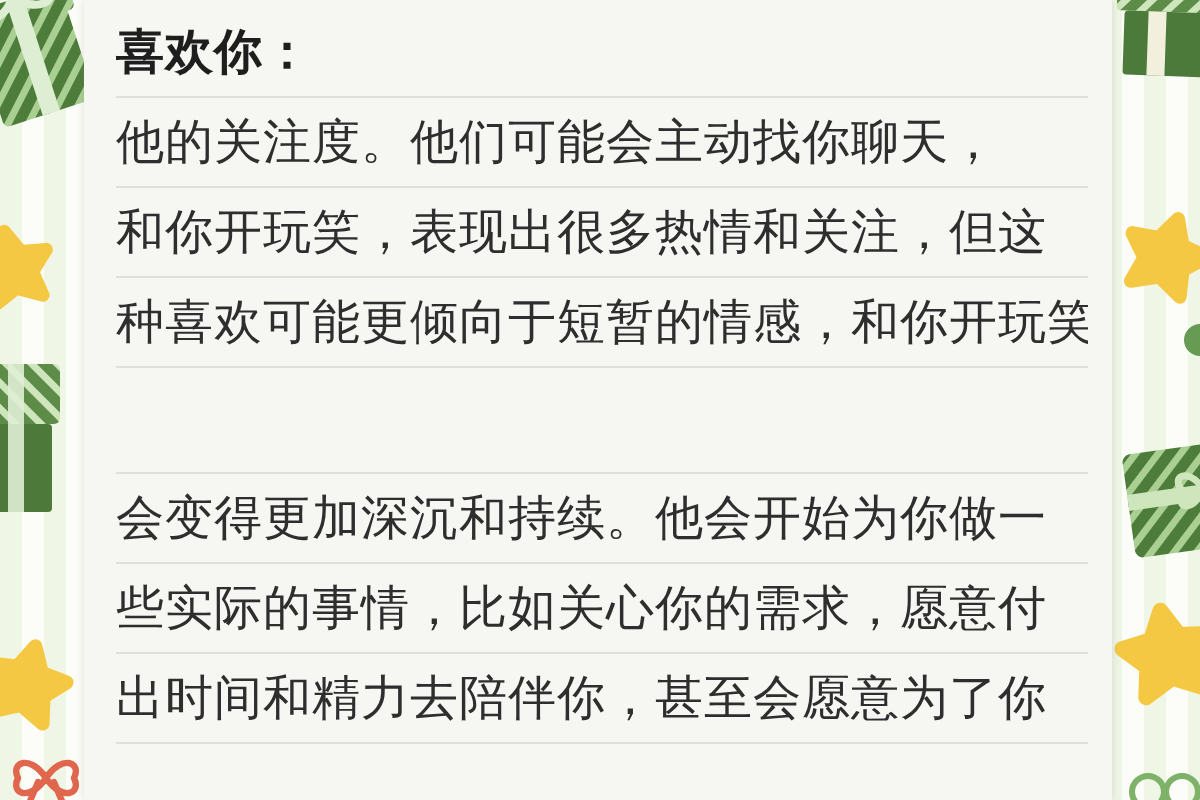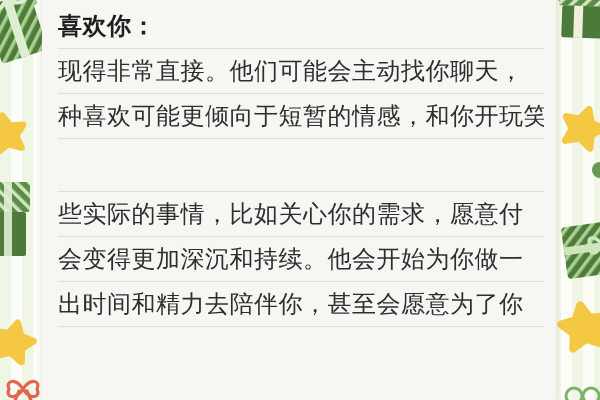--- a/index.html
+++ b/index.html
@@ -140,34 +140,37 @@
     <circle cx="12" cy="12" r="8" fill="none" stroke="#7db268" stroke-width="3"></circle>
     <circle cx="29" cy="12" r="8" fill="none" stroke="#7db268" stroke-width="3"></circle>
   </svg>
 
   <div class="panel">
 
     <div class="line">
       <span class="label">喜欢你：</span>
     </div>
     <div class="line">
-      <span>现得非常直接。他们可能会主动找你聊天，</span>
+      <span>他的关注度。他们可能会主动找你聊天，</span>
+    </div>
+    <div class="line">
+      <span>和你开玩笑，表现出很多热情和关注，但这</span>
     </div>
     <div class="line">
       <span>种喜欢可能更倾向于短暂的情感，和你开玩笑</span>
     </div>
 
     <div class="para-gap"></div>
 
     <div class="line">
     </div>
     <div class="line">
-      <span>些实际的事情，比如关心你的需求，愿意付</span>
+      <span>会变得更加深沉和持续。他会开始为你做一</span>
     </div>
     <div class="line">
-      <span>会变得更加深沉和持续。他会开始为你做一</span>
+      <span>些实际的事情，比如关心你的需求，愿意付</span>
     </div>
     <div class="line">
       <span>出时间和精力去陪伴你，甚至会愿意为了你</span>
     </div>
 
   </div>
 </div>
 
 </body></html>

